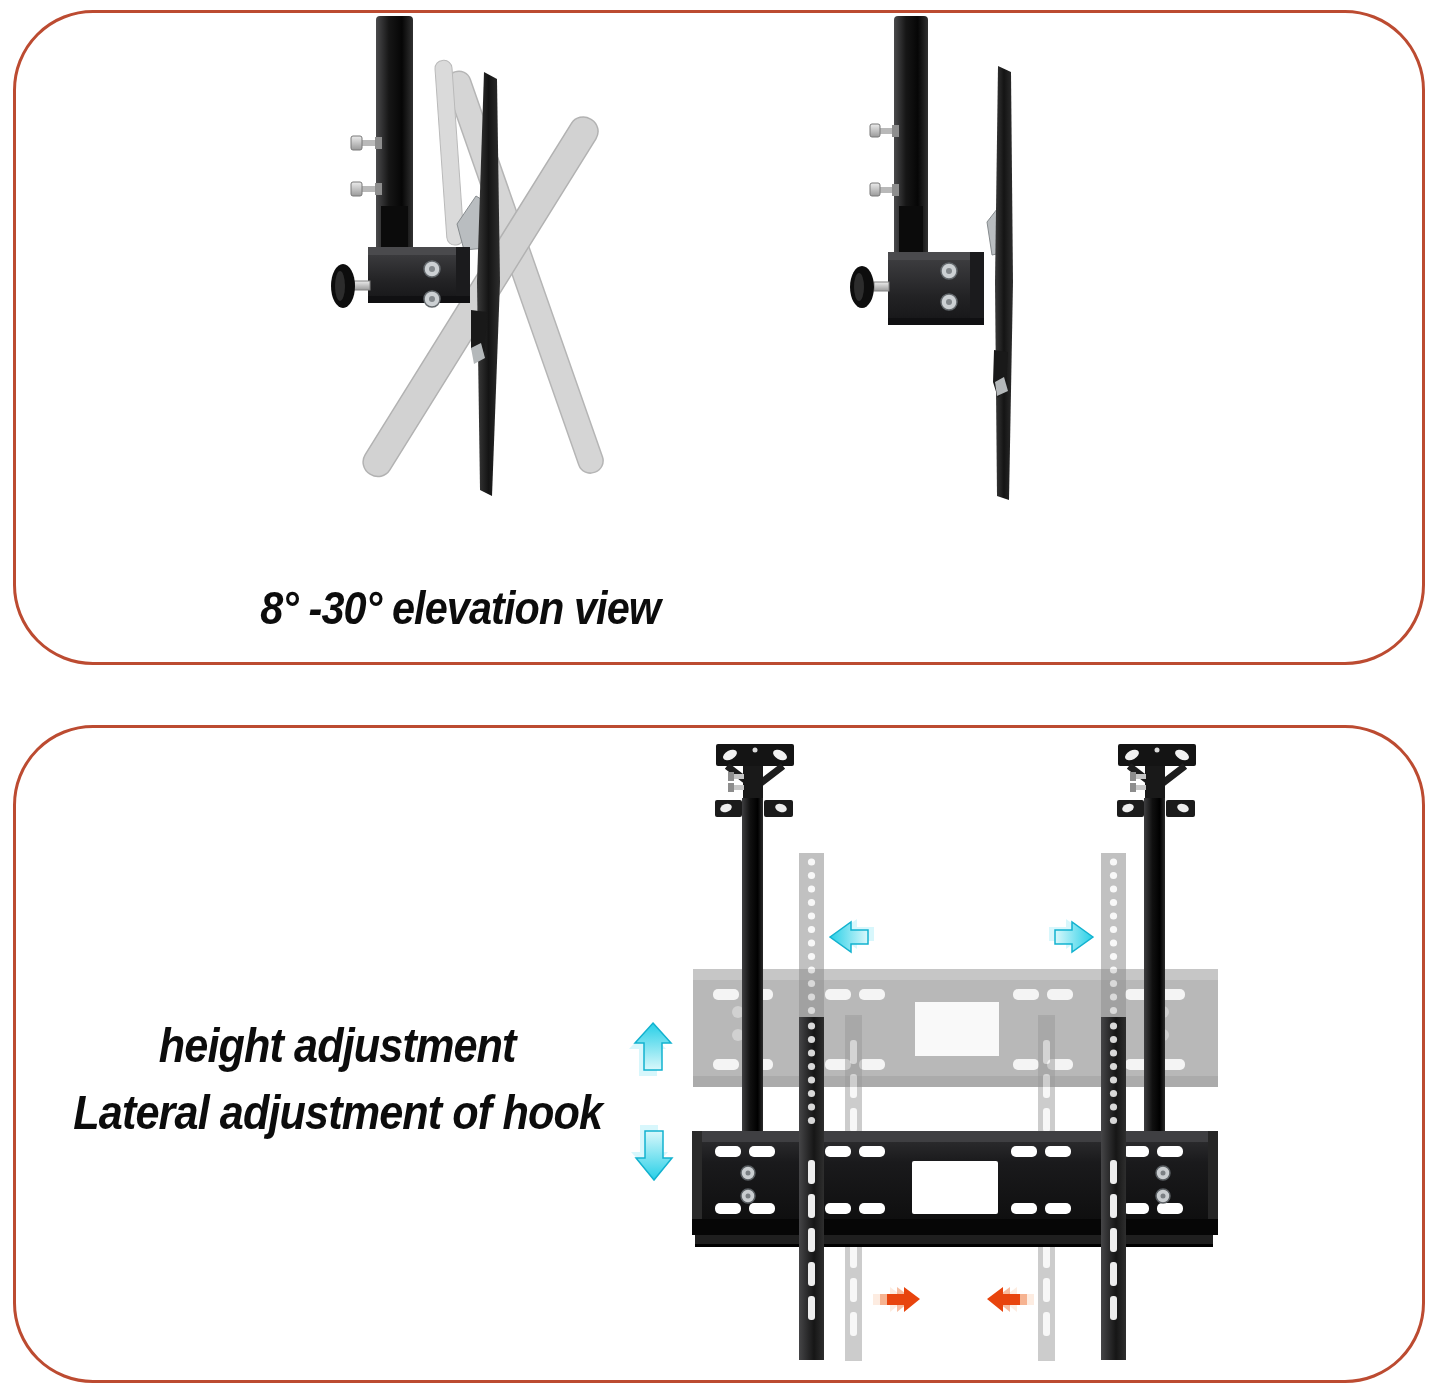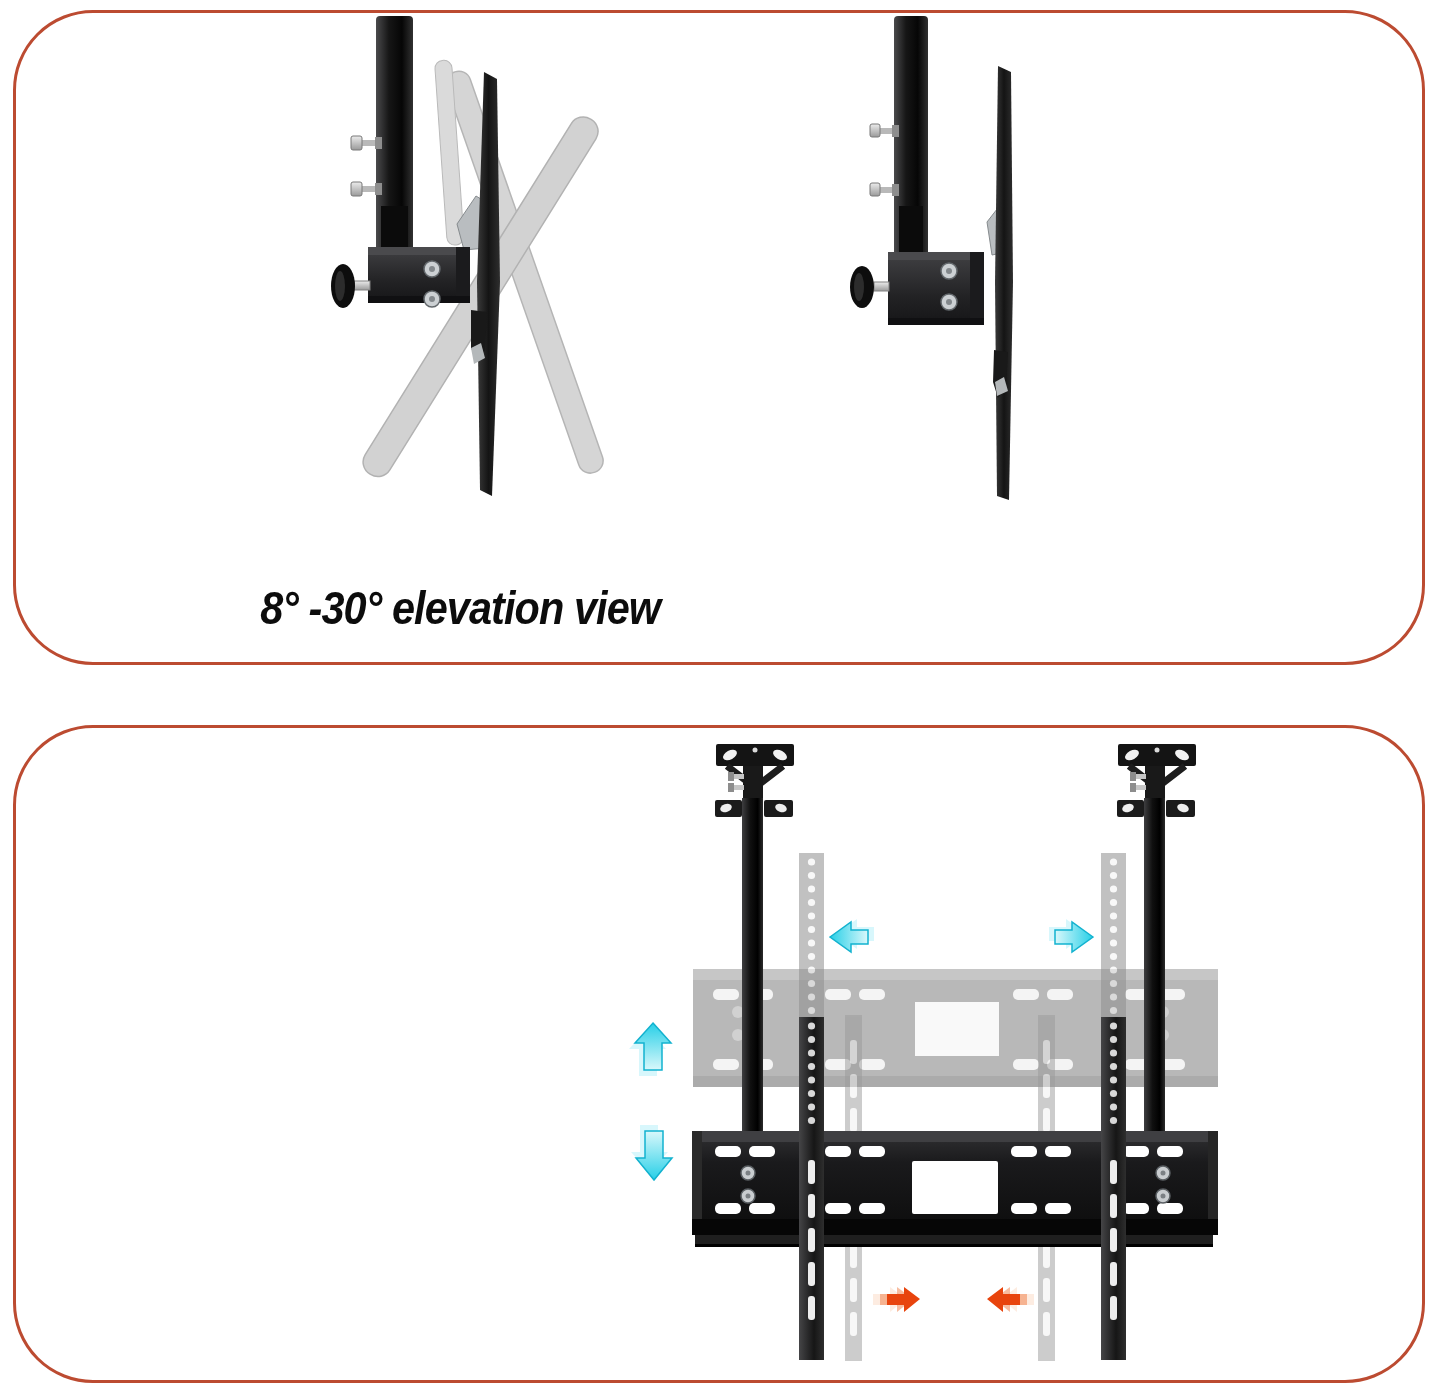--- a/index.html
+++ b/index.html
@@ -177,20 +177,24 @@
       </g>
     </g>
   </svg>
 
   <div class="caption" id="cap-elev">
     <span class="inner">8° -30° elevation view</span>
   </div>
 
   <div class="panel" id="panel-bottom"></div>
 
+  <div class="caption" id="cap-adjust">
+    <div><span class="inner">height adjustment</span></div>
+    <div><span class="inner">Lateral adjustment of hook</span></div>
+  </div>
 
   <svg id="svgB" class="art" width="625" height="648" viewBox="0 0 625 648">
     <defs>
       <linearGradient id="lgPoleB" x1="0" y1="0" x2="1" y2="0">
         <stop offset="0" stop-color="#3e3e40"></stop>
           <stop offset="0.4" stop-color="#101010"></stop>
         <stop offset="0.75" stop-color="#000000"></stop>
           <stop offset="1" stop-color="#2b2b2b"></stop>
       </linearGradient>
       <linearGradient id="lgBar" x1="0" y1="0" x2="0" y2="1">

